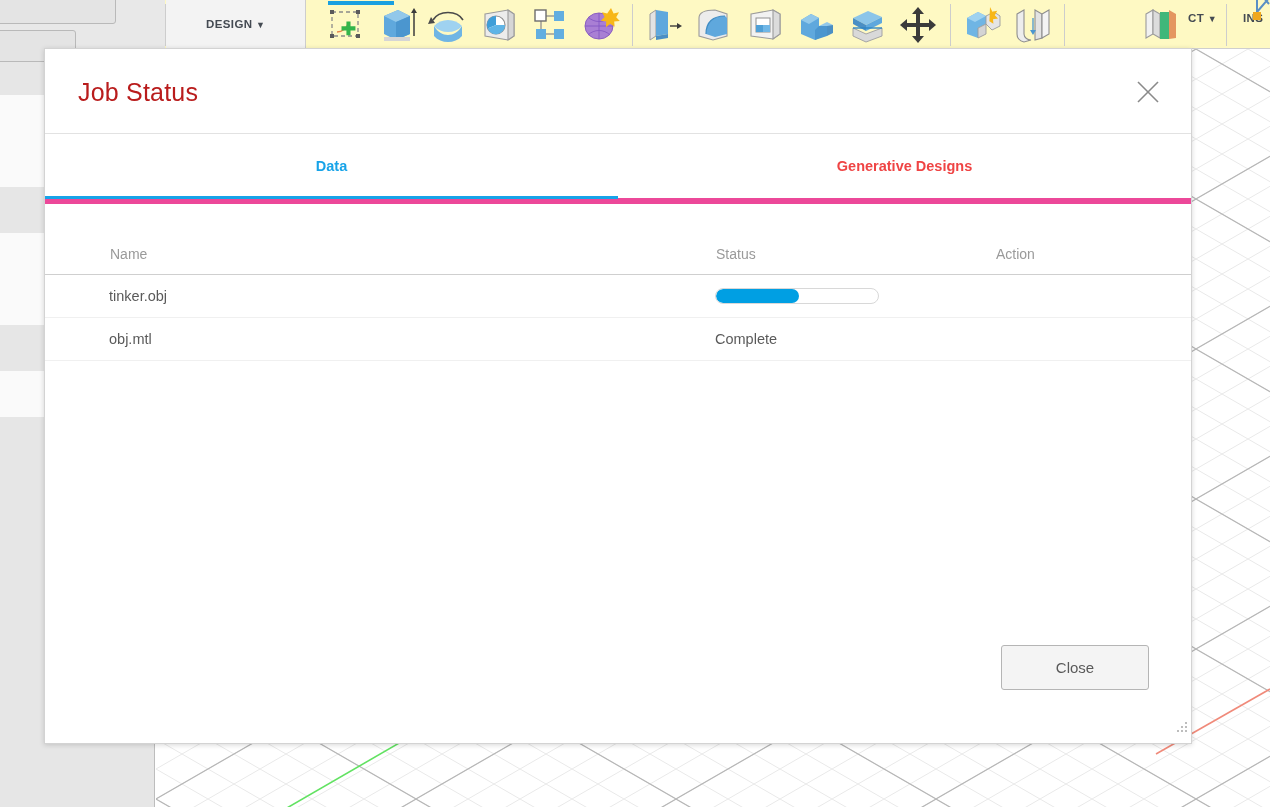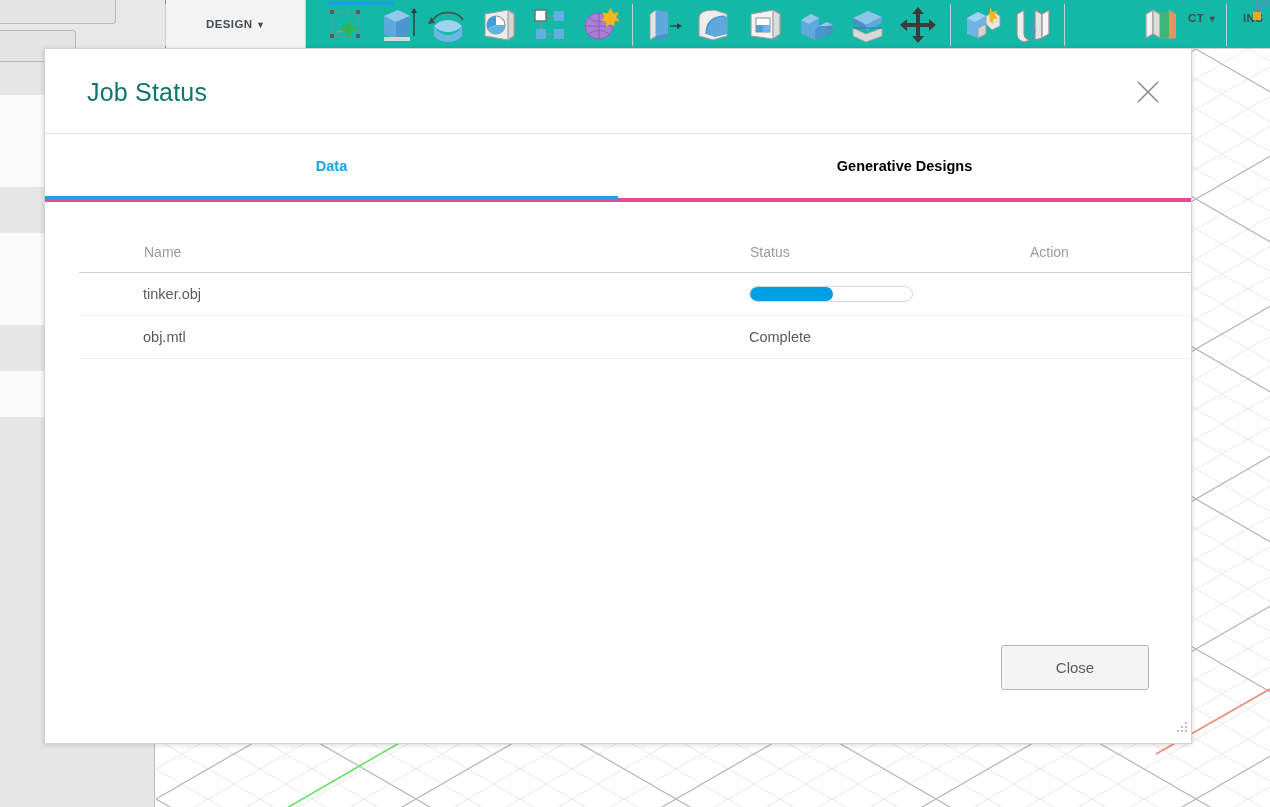--- a/index.html
+++ b/index.html
@@ -21,21 +21,21 @@
   }
 
   
   .bg-layer { position: absolute; inset: 0; }
 
   
   .toolbar {
     position: absolute;
     left: 0; top: 0;
     width: 1270px; height: 49px;
-    background: #14b8a6;
+    background: #fef9c3;
     border-bottom: 1px solid #cfcfcf;
     box-sizing: border-box;
   }
   .tb-leftpanel {
     position: absolute; left: 0; top: 0;
     width: 165px; height: 49px;
     background: #e8e8e8;
   }
   .tb-btn {
     position: absolute;
@@ -124,64 +124,64 @@
     box-sizing: border-box;
   }
 
   .dlg-header {
     position: relative;
     height: 84px;
     border-bottom: 1px solid #e2e2e2;
   }
   .dlg-title {
     position: absolute;
-    left: 42px; top: 29px;
+    left: 33px; top: 29px;
     font-size: 25px;
-    color: #0f766e;
+    color: #b91c1c;
     font-weight: normal;
     letter-spacing: 0.2px;
   }
   .dlg-close {
     position: absolute;
     right: 30px; top: 30px;
     width: 26px; height: 26px;
     cursor: pointer;
   }
   .dlg-close svg { display: block; }
 
   
   .tabs {
     position: relative;
     height: 64px;
-    border-bottom: 4px solid #ec4899;
+    border-bottom: 6px solid #ec4899;
     display: flex;
   }
   .tab {
     flex: 1 1 0;
     position: relative;
     display: flex;
     align-items: center;
     justify-content: center;
     font-size: 14.5px;
     font-weight: bold;
-    color: #000000;
+    color: #ef4444;
     cursor: pointer;
     user-select: none;
   }
   .tab.active { color: #17a3e8; }
   .tab.active::after {
     content: "";
     position: absolute;
     left: 0; right: 0; bottom: -1px;
     height: 3px;
     background: #17a3e8;
   }
 
   
-  .table-wrap { position: relative; padding-left: 34px; }
+  .table-wrap { position: relative; }
   .thead {
     position: relative;
     height: 70px;
     border-bottom: 1px solid #cfcfcf;
   }
   .th {
     position: absolute;
     bottom: 12px;
     font-size: 14px;
     color: #9a9a9a;

